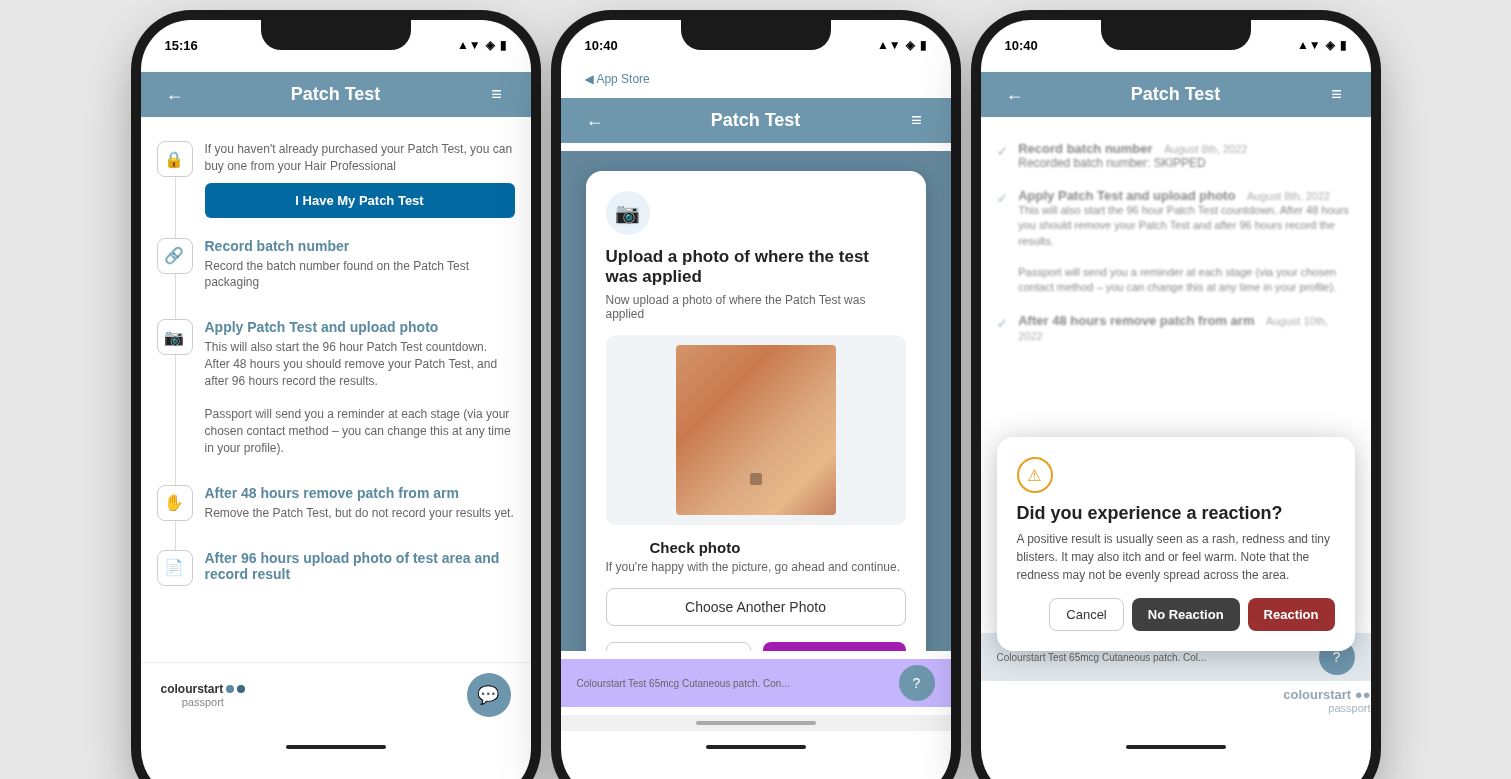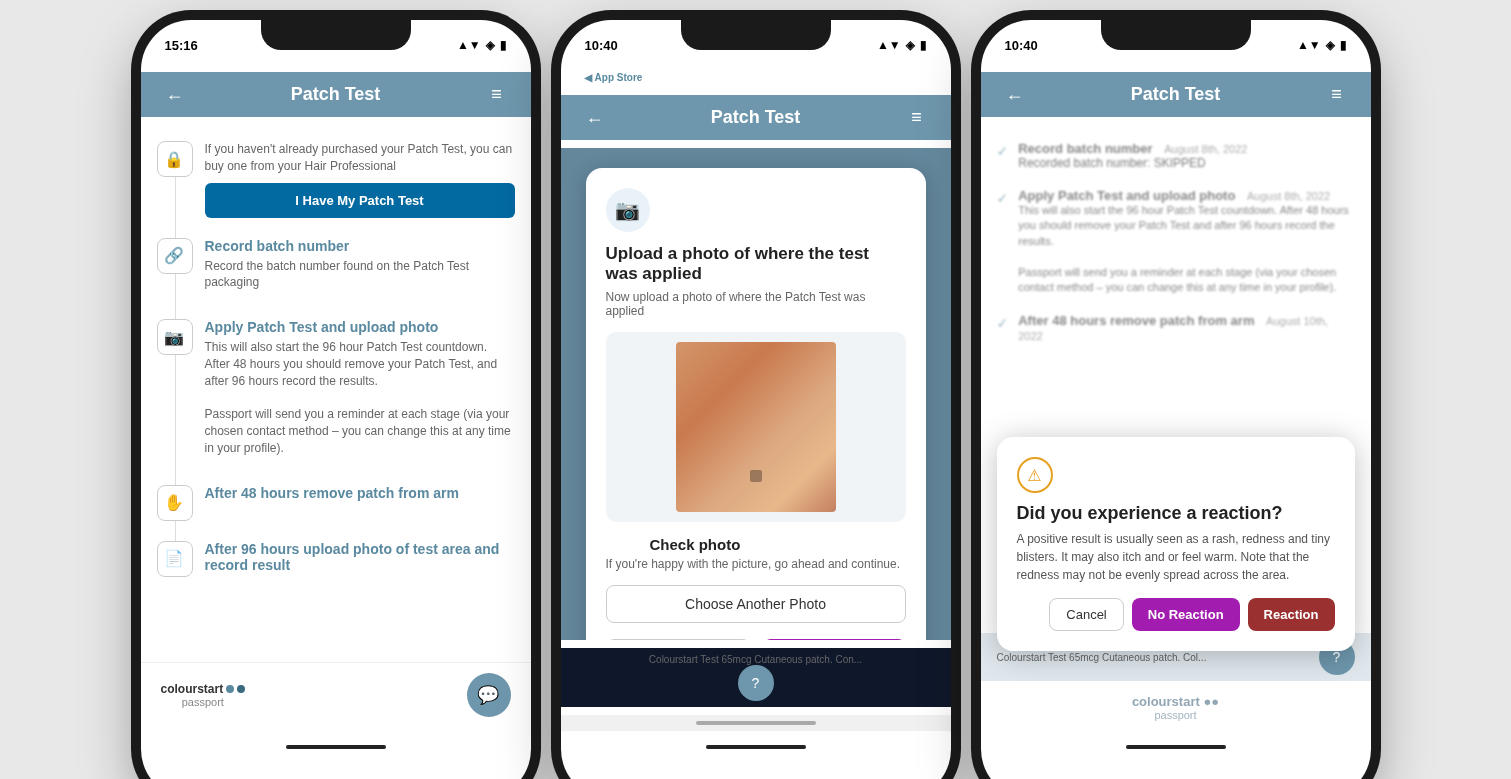--- a/index.html
+++ b/index.html
@@ -375,21 +375,21 @@
       border: 1.5px solid #ccc;
       background: #fff;
       border-radius: 8px;
       padding: 8px 16px;
       font-size: 13px;
       color: #333;
       cursor: pointer;
     }
     .btn-no-reaction {
       border: none;
-      background: #a21caf;
+      background: #404040;
       border-radius: 8px;
       padding: 0 16px;
       font-size: 13px;
       font-weight: 600;
       color: #fff;
       cursor: pointer;
     }
     .btn-reaction {
       border: none;
       background: #9a3030;
@@ -403,27 +403,26 @@
 
     .bottom-bar {
       height: 4px;
       background: #222;
       border-radius: 2px;
       width: 100px;
       margin: 6px auto;
     }
 
     .app-store-text {
-      font-size: 10px;
+      font-size: 12px;
       color: #5a89a0;
       text-align: left;
       padding-left: 24px;
       padding-top: 0;
       padding-bottom: 4px;
-      font-weight: bold;
     }
 
     .scroll-indicator {
       height: 16px;
       background: #f0f0f0;
       display: flex;
       align-items: center;
       justify-content: center;
     }
     .scroll-bar {
@@ -480,20 +479,21 @@
           <div class="step-desc" style="white-space:pre-line;">This will also start the 96 hour Patch Test countdown. After 48 hours you should remove your Patch Test, and after 96 hours record the results.
 
 Passport will send you a reminder at each stage (via your chosen contact method – you can change this at any time in your profile).</div>
         </div>
       </div>
 
       <div class="step-item">
         <div class="step-icon-wrap">✋</div>
         <div class="step-text-wrap">
           <div class="step-title">After 48 hours remove patch from arm</div>
+          <div class="step-desc">Remove the Patch Test, but do not record your results yet.</div>
         </div>
       </div>
 
       <div class="step-item">
         <div class="step-icon-wrap">📄</div>
         <div class="step-text-wrap">
           <div class="step-title">After 96 hours upload photo of test area and record result</div>
         </div>
       </div>
 
@@ -553,21 +553,21 @@
           <button class="outline-btn">Choose Another Photo</button>
           <div class="modal-footer-btns">
             <button class="btn-cancel">Cancel</button>
             <button class="btn-continue">Continue</button>
           </div>
         </div>
 
       </div>
     </div>
 
-    <div style="background:#0f172a;padding:6px 16px;font-size:10px;color:#666;display:flex;justify-content:space-between;align-items:center;flex-direction:column;">
+    <div style="background:#c4b5fd;padding:6px 16px;font-size:10px;color:#666;display:flex;justify-content:space-between;align-items:center;">
       <span>Colourstart Test 65mcg Cutaneous patch. Con...</span>
       <div style="width:36px;height:36px;background:#6e97ad;border-radius:50%;display:flex;align-items:center;justify-content:center;color:#fff;font-size:14px;">?</div>
     </div>
     <div class="scroll-indicator">
       <div class="scroll-bar"></div>
     </div>
     <div class="bottom-bar"></div>
   </div>
 </div>
 
@@ -638,21 +638,21 @@
           <button class="btn-no-reaction">No Reaction</button>
           <button class="btn-reaction">Reaction</button>
         </div>
       </div>
 
       <div style="position:absolute;bottom:50px;left:0;right:0;background:#e0e8ee;padding:6px 16px;font-size:10px;color:#666;display:flex;justify-content:space-between;align-items:center;">
         <span>Colourstart Test 65mcg Cutaneous patch. Col...</span>
         <div style="width:36px;height:36px;background:#6e97ad;border-radius:50%;display:flex;align-items:center;justify-content:center;color:#fff;font-size:14px;">?</div>
       </div>
 
-      <div style="position:absolute;bottom:10px;left:0;right:0;text-align:center;">
+      <div style="position:absolute;bottom:17px;left:0;right:0;text-align:right;">
         <div style="font-size:13px;font-weight:700;color:rgba(100,130,150,0.7);">colourstart ●●</div>
         <div style="font-size:11px;color:rgba(100,130,150,0.6);">passport</div>
       </div>
     </div>
 
     <div class="bottom-bar"></div>
   </div>
 </div>
 
 </body></html>

